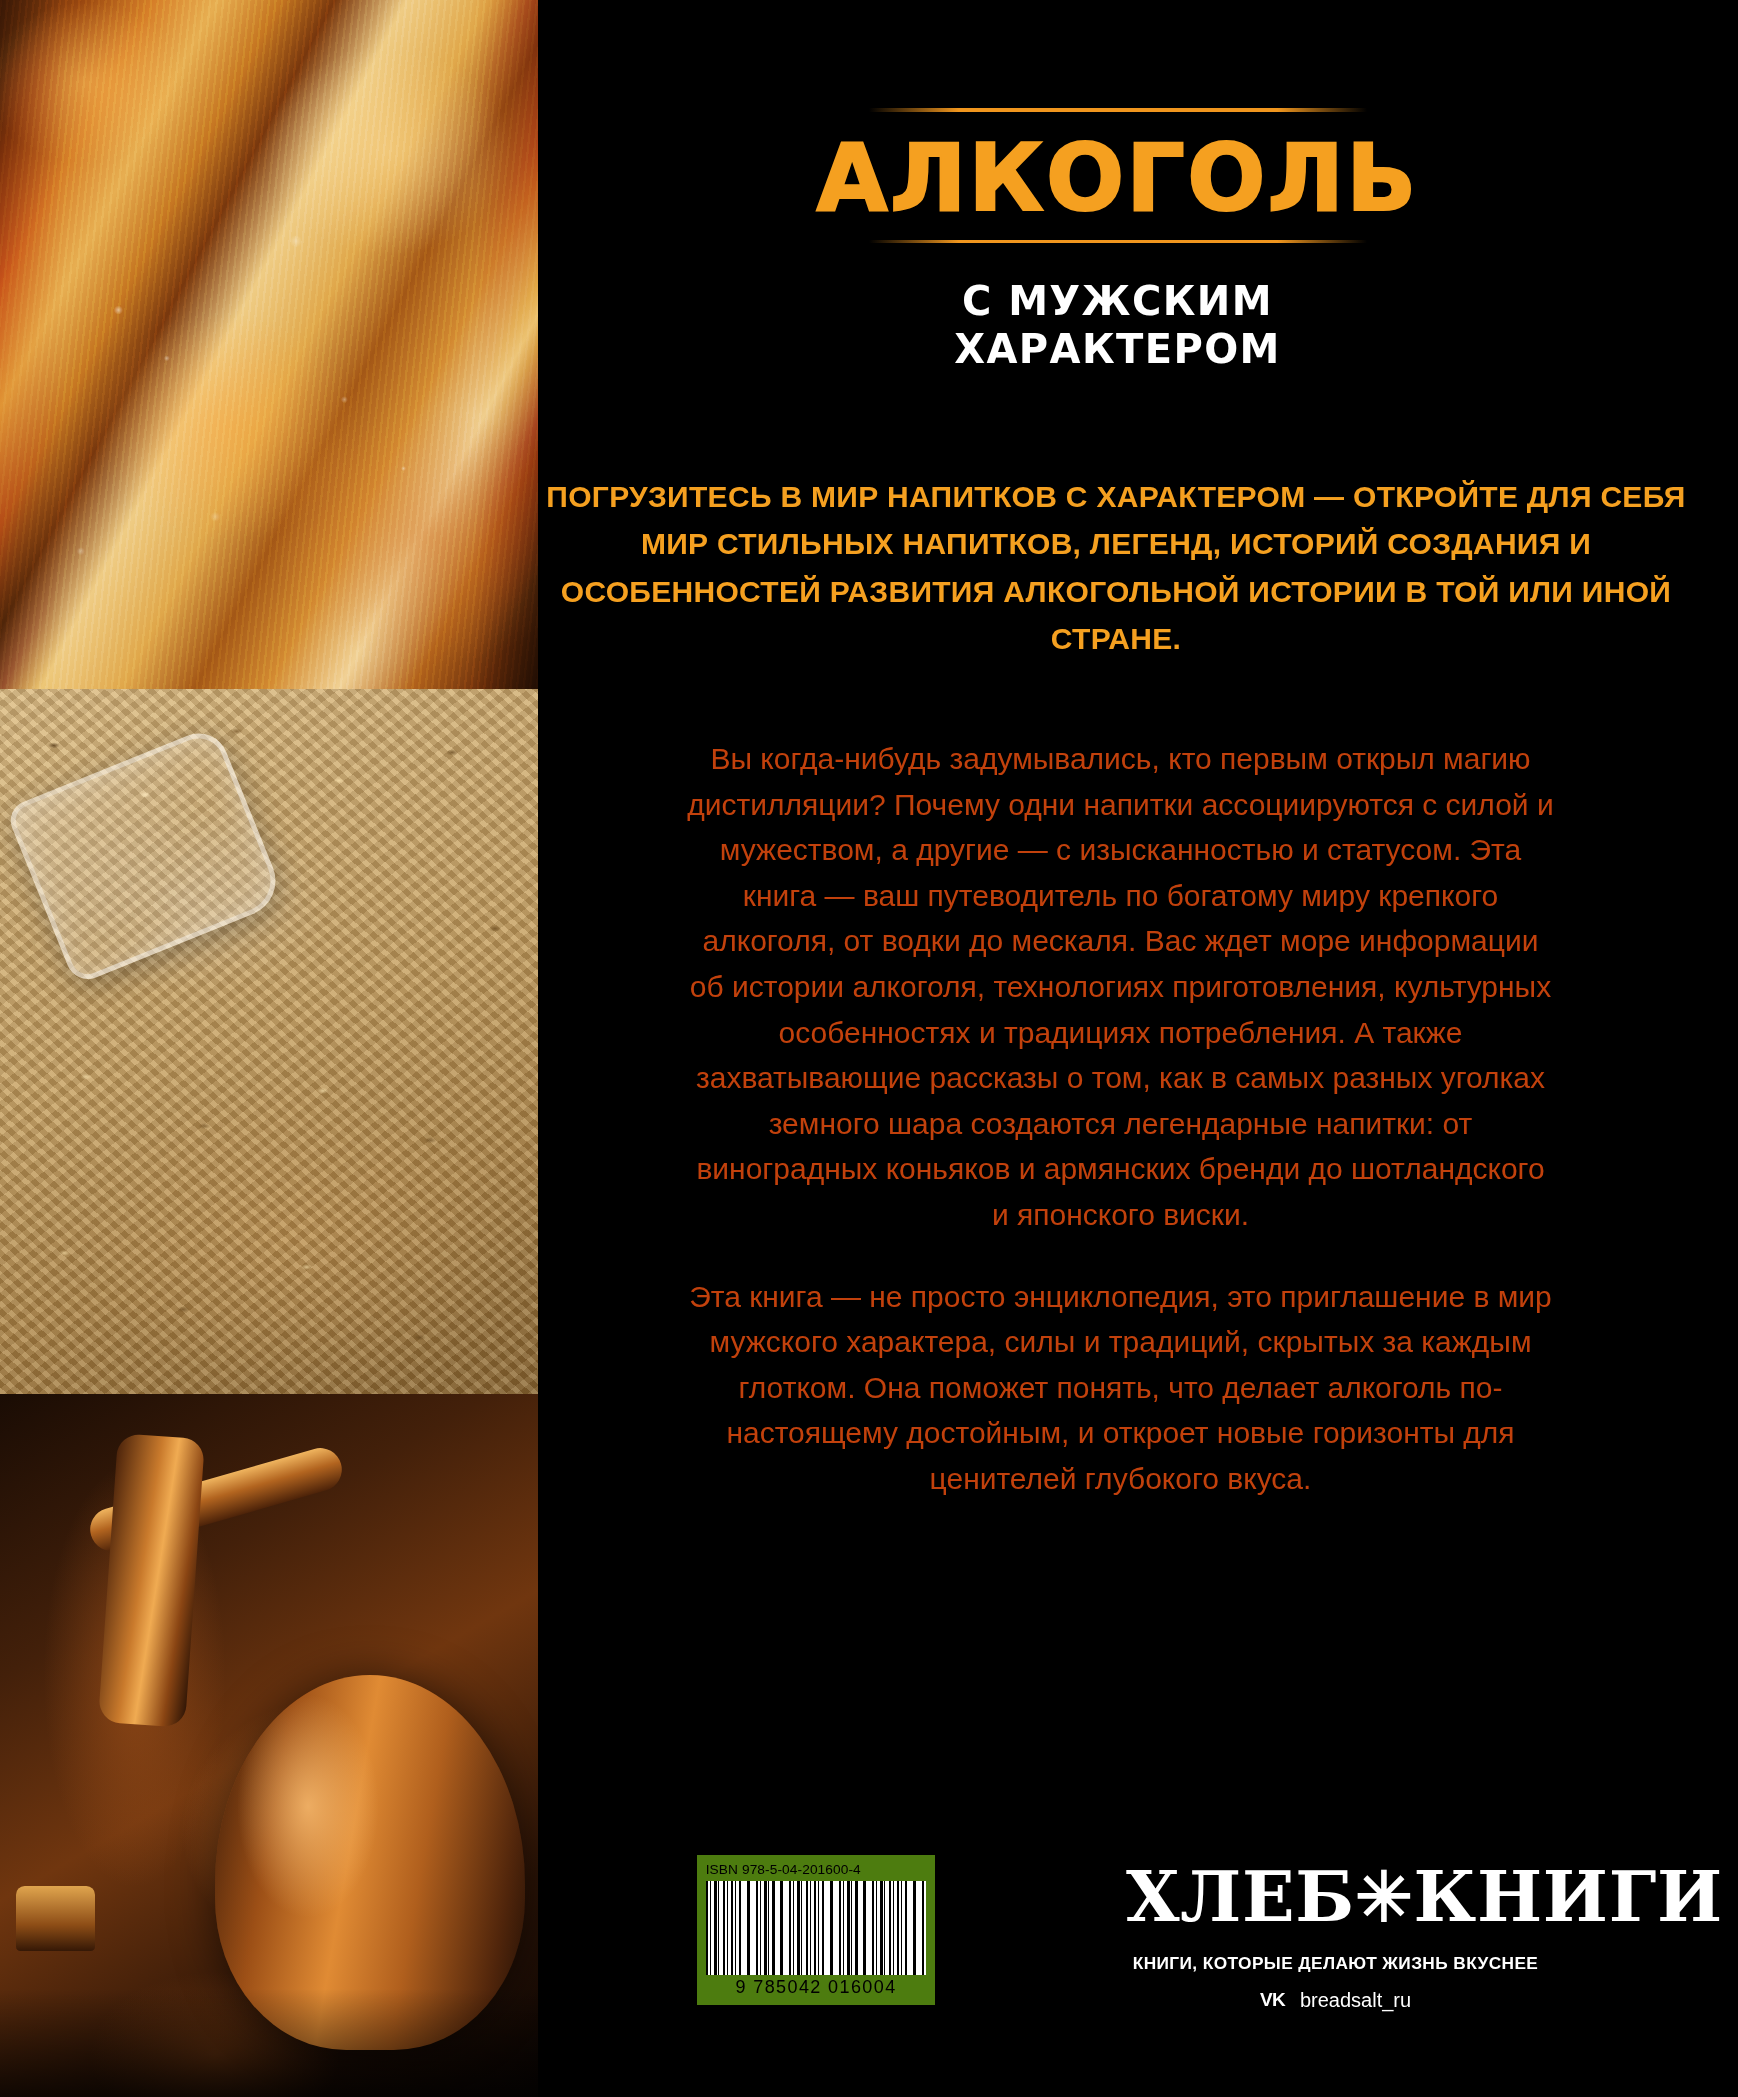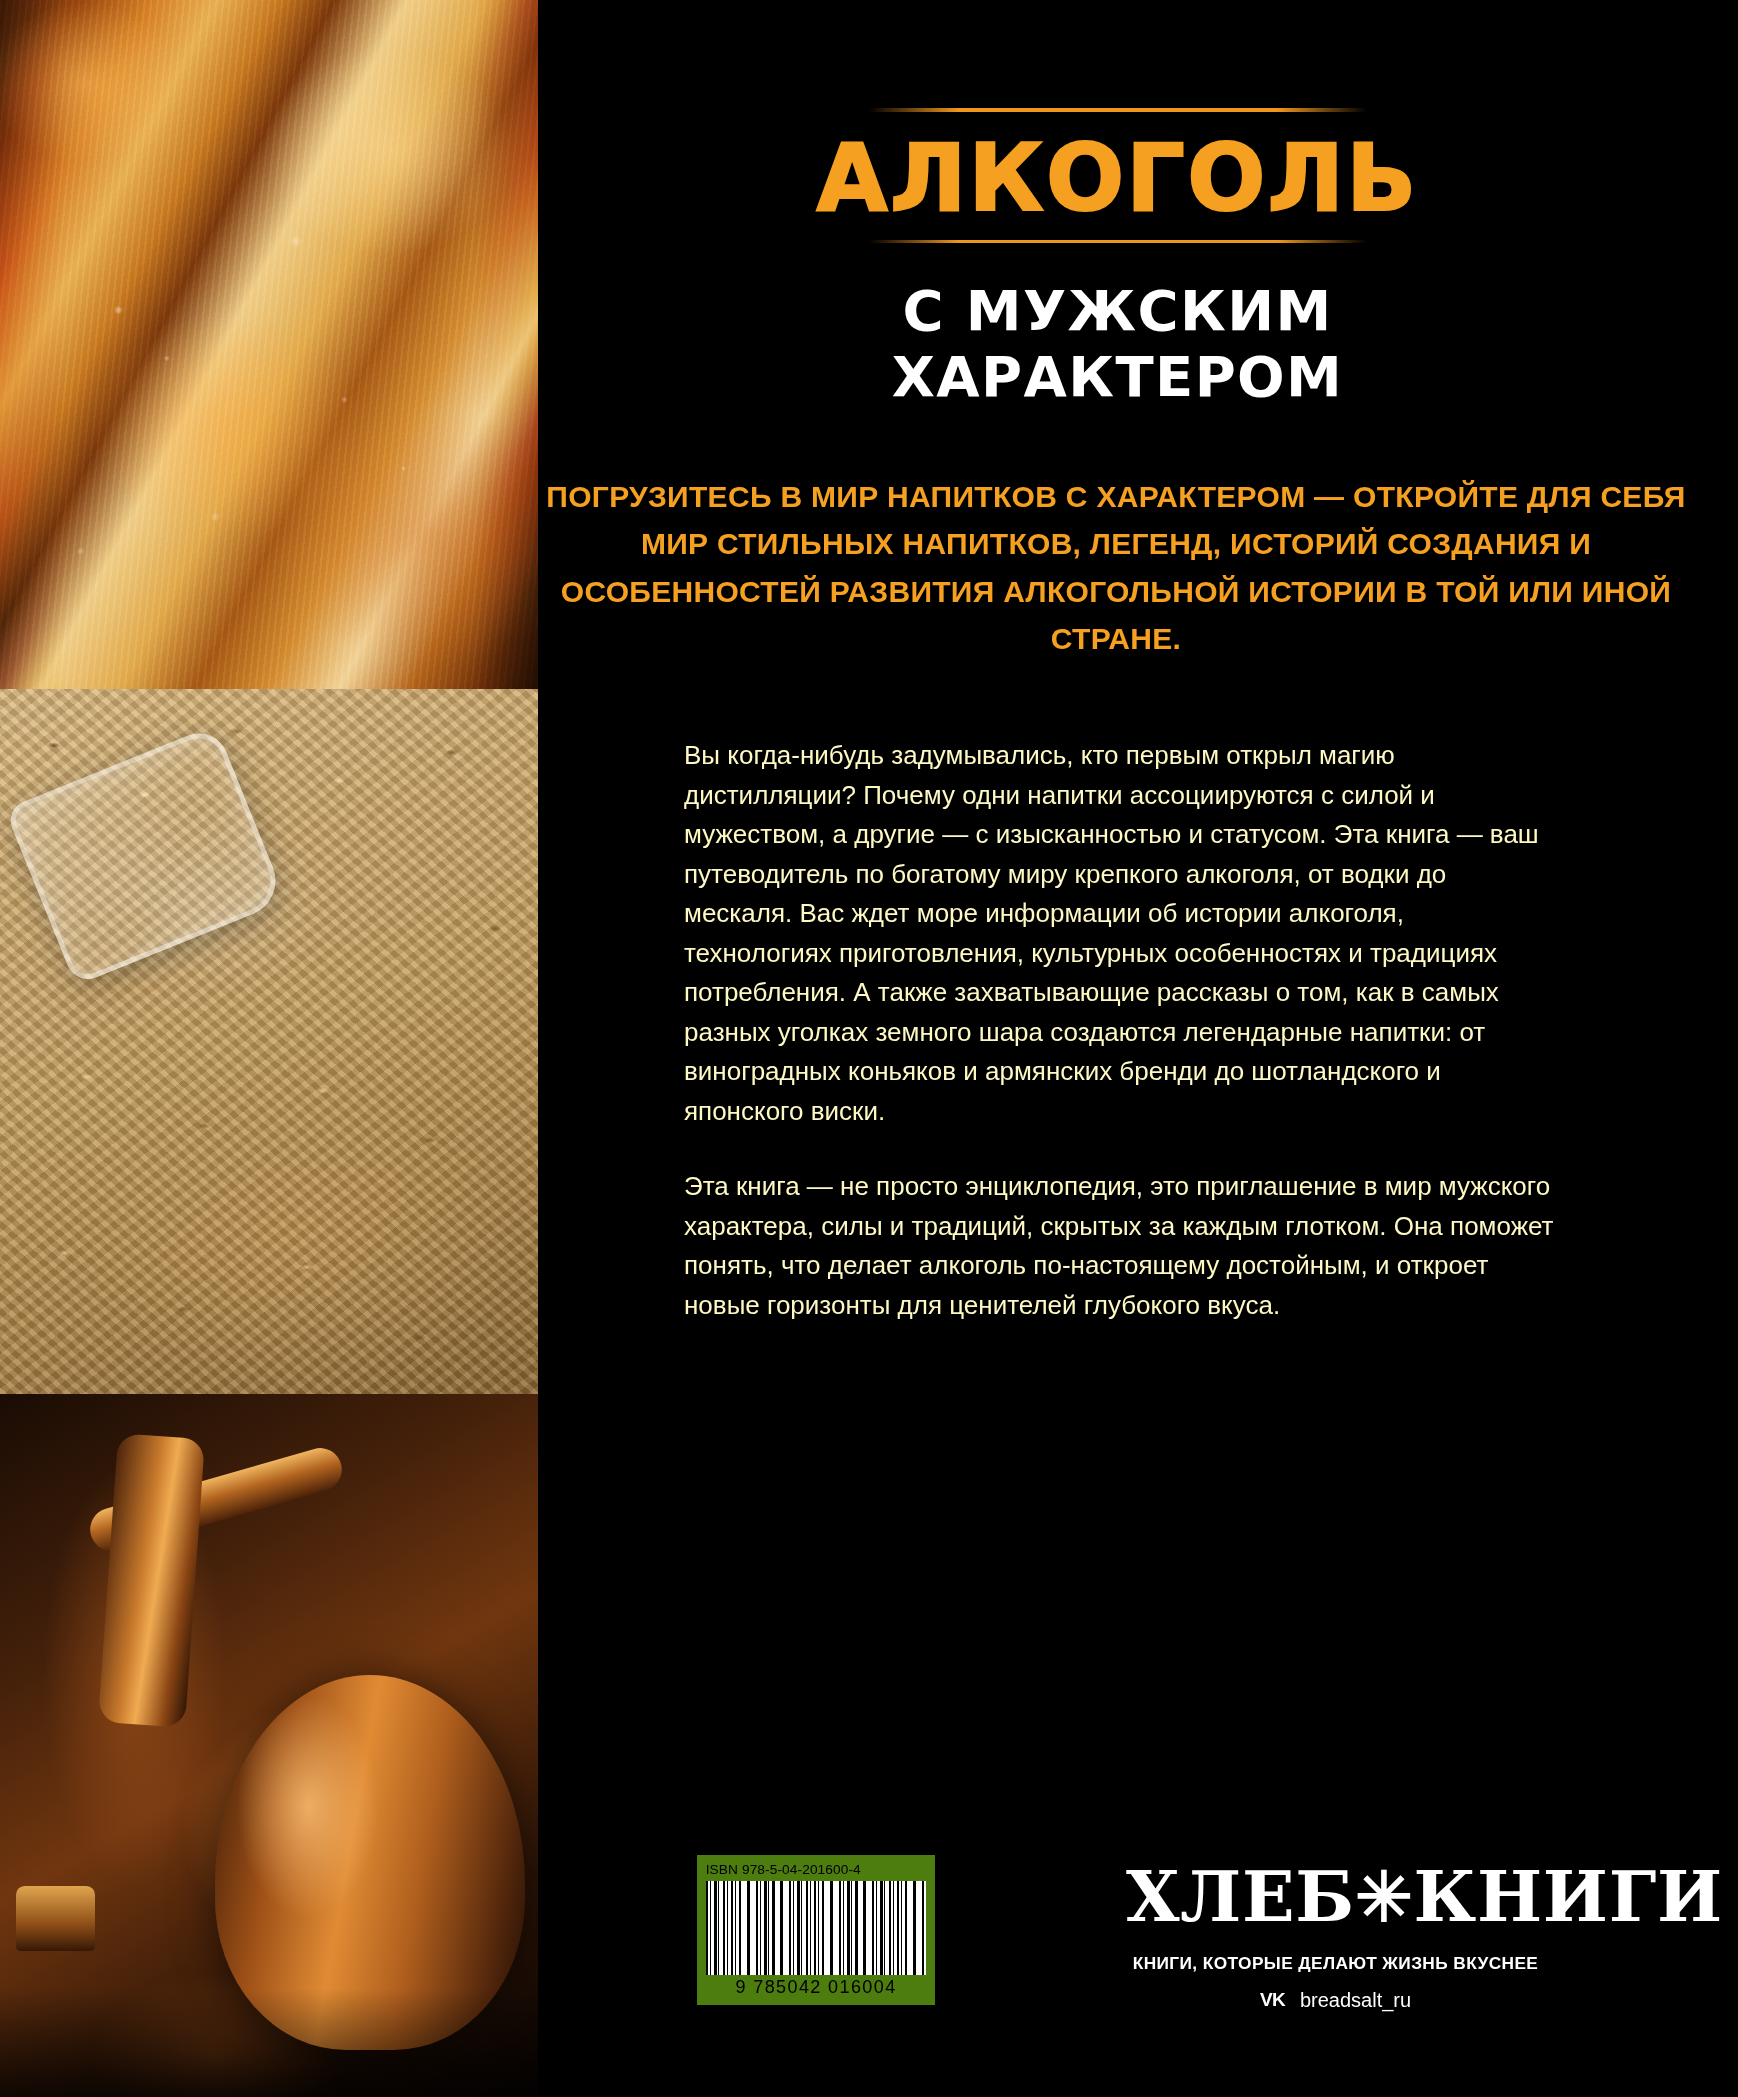--- a/index.html
+++ b/index.html
@@ -211,21 +211,21 @@
     font-weight: bold;
     letter-spacing: 2.2px;
     color: #f5a020;
     line-height: 1.02;
     -webkit-text-stroke: 2.2px #f5a020;
     text-shadow: 0 0 1.4px rgba(0,0,0,.4);
     font-family: "DejaVu Sans", sans-serif;
   }
   .subtitle {
     margin-top: 35px;
-    font-size: 56px;
+    font-size: 40px;
     font-weight: bold;
     letter-spacing: 1.4px;
     line-height: 1.18;
     color: #ffffff;
     font-family: "DejaVu Sans", sans-serif;
   }
 
   .lede {
     position: absolute;
     left: 29px;
@@ -237,24 +237,25 @@
     font-weight: bold;
     line-height: 1.58;
     letter-spacing: 0.3px;
   }
 
   .body-text {
     position: absolute;
     left: 167px;
     top: 736px;
     width: 873px;
-    color: #fef9c3;
-    font-size: 26px;
+    color: #c2410c;
+    font-size: 30px;
     line-height: 1.52;
     font-family: "Liberation Sans", sans-serif;
+    text-align: center;
   }
   .body-text p { margin: 0 0 36px 0; }
   .body-text p:last-child { margin-bottom: 0; }
 
   
   .footer {
     position: absolute;
     left: 0;
     bottom: 62px;
     width: 1201px;

